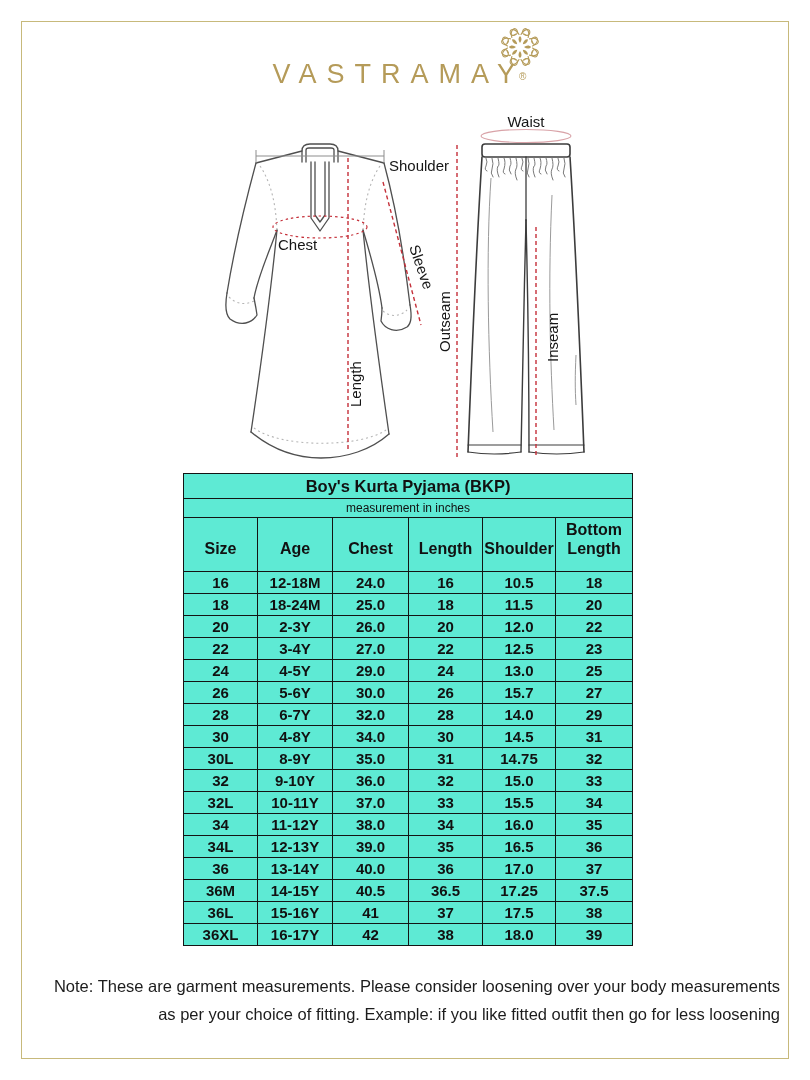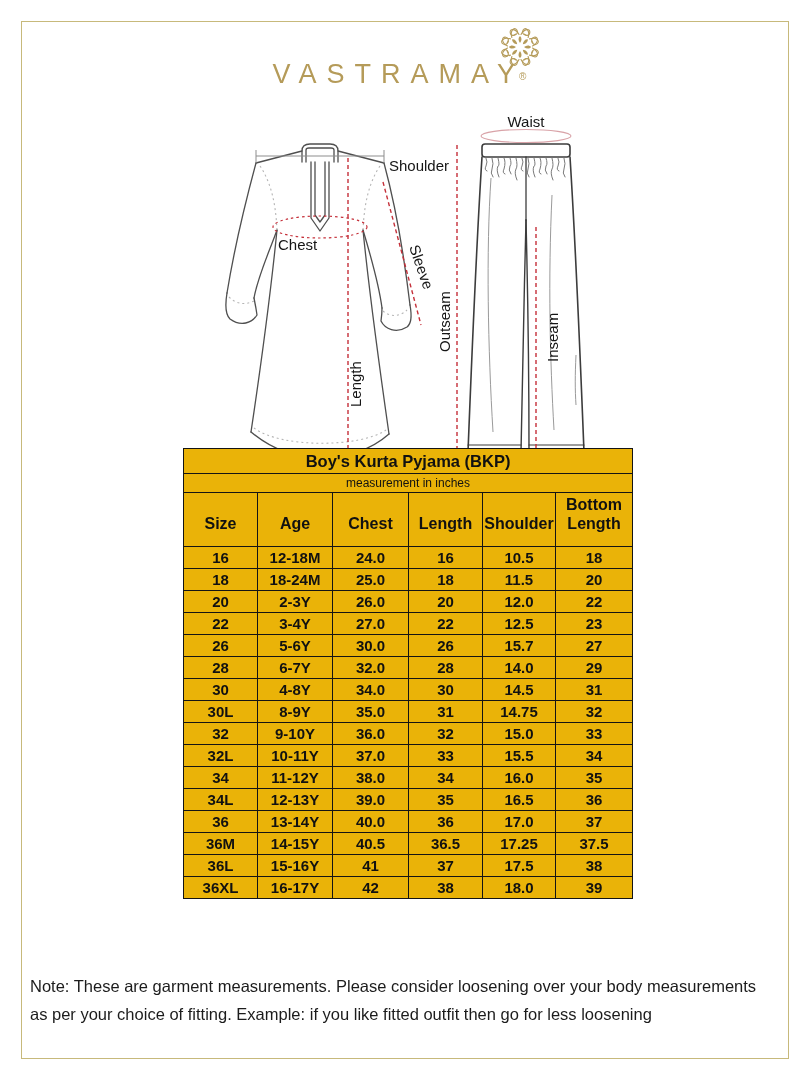--- a/index.html
+++ b/index.html
@@ -11,30 +11,30 @@
     border:1.5px solid #c7b97b;pointer-events:none;}
   
   .brand{position:absolute;top:59px;left:0;width:772px;text-align:center;}
   .brand-word{font-size:27px;letter-spacing:10px;color:#b59b59;font-weight:400;white-space:nowrap;margin-left:27px;}
   .brand-reg{font-size:10px;color:#b59b59;letter-spacing:0;vertical-align:3px;margin-left:-6px;}
   .ornament{position:absolute;left:494px;top:24px;}
   
   .diagram{position:absolute;left:180px;top:100px;}
   .diagram text{font-size:15px;fill:#151515;font-family:"Liberation Sans",sans-serif;}
   
-  table.size{position:absolute;left:183px;top:448px;width:449px;border-collapse:collapse;
-    table-layout:fixed;background:#eab308;}
+  table.size{position:absolute;left:183px;top:473px;width:449px;border-collapse:collapse;
+    table-layout:fixed;background:#5eead4;}
   table.size td,table.size th{border:1.4px solid #141414;text-align:center;vertical-align:middle;
     padding:0;font-family:"Liberation Sans",sans-serif;}
   td.t-title{height:24px;font-size:16.5px;font-weight:700;}
   td.t-sub{height:18px;font-size:12px;font-weight:400;}
   tr.head th{height:40px;font-size:16px;font-weight:700;vertical-align:bottom;padding-bottom:13px;line-height:19px;}
   tbody.rows td{height:21px;font-size:15px;font-weight:700;line-height:15px;}
   
-  .note{position:absolute;top:973px;left:30px;right:30px;text-align:left;
+  .note{position:absolute;top:973px;left:30px;right:30px;text-align:right;
     font-size:16.5px;line-height:27.5px;color:#1c1c1c;}
 </style>
 </head>
 <body>
 
 <div class="frame"></div>
 
 <div class="brand">
   <span class="brand-word">VASTRAMAY</span><span class="brand-reg">®</span>
 </div>
@@ -225,20 +225,28 @@
       </tr>
       <tr>
         <td>22</td>
         <td>3-4Y</td>
         <td>27.0</td>
         <td>22</td>
         <td>12.5</td>
         <td>23</td>
       </tr>
       <tr>
+        <td>24</td>
+        <td>4-5Y</td>
+        <td>29.0</td>
+        <td>24</td>
+        <td>13.0</td>
+        <td>25</td>
+      </tr>
+      <tr>
         <td>26</td>
         <td>5-6Y</td>
         <td>30.0</td>
         <td>26</td>
         <td>15.7</td>
         <td>27</td>
       </tr>
       <tr>
         <td>28</td>
         <td>6-7Y</td>

